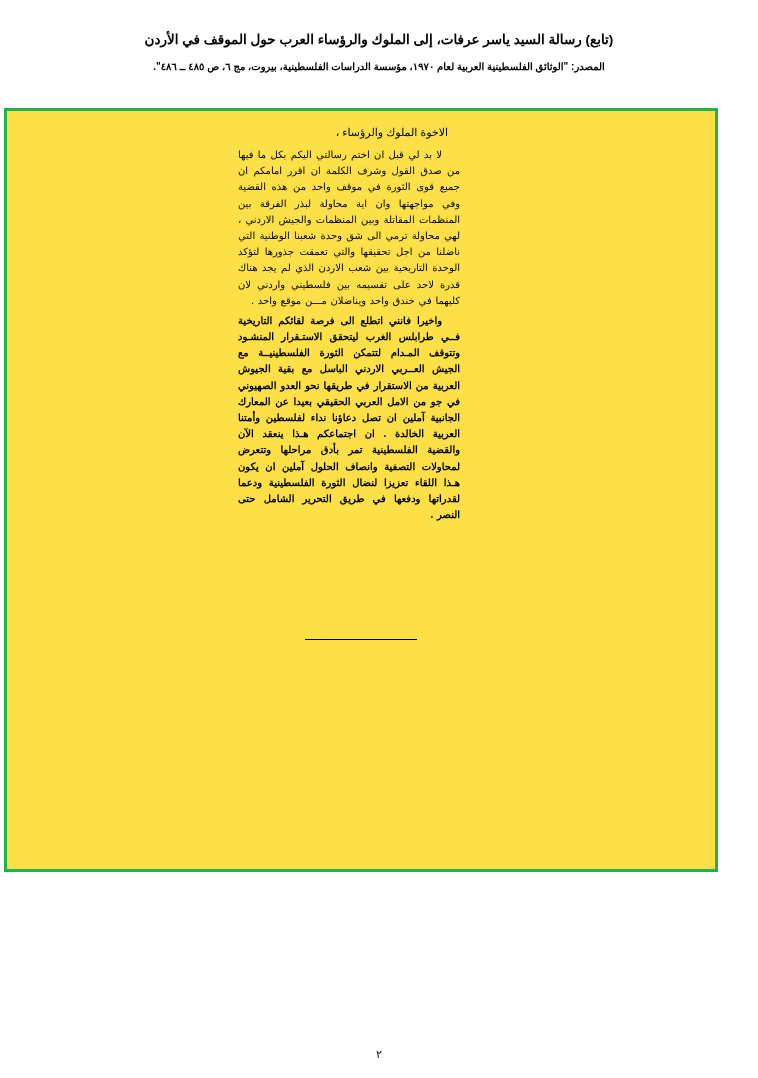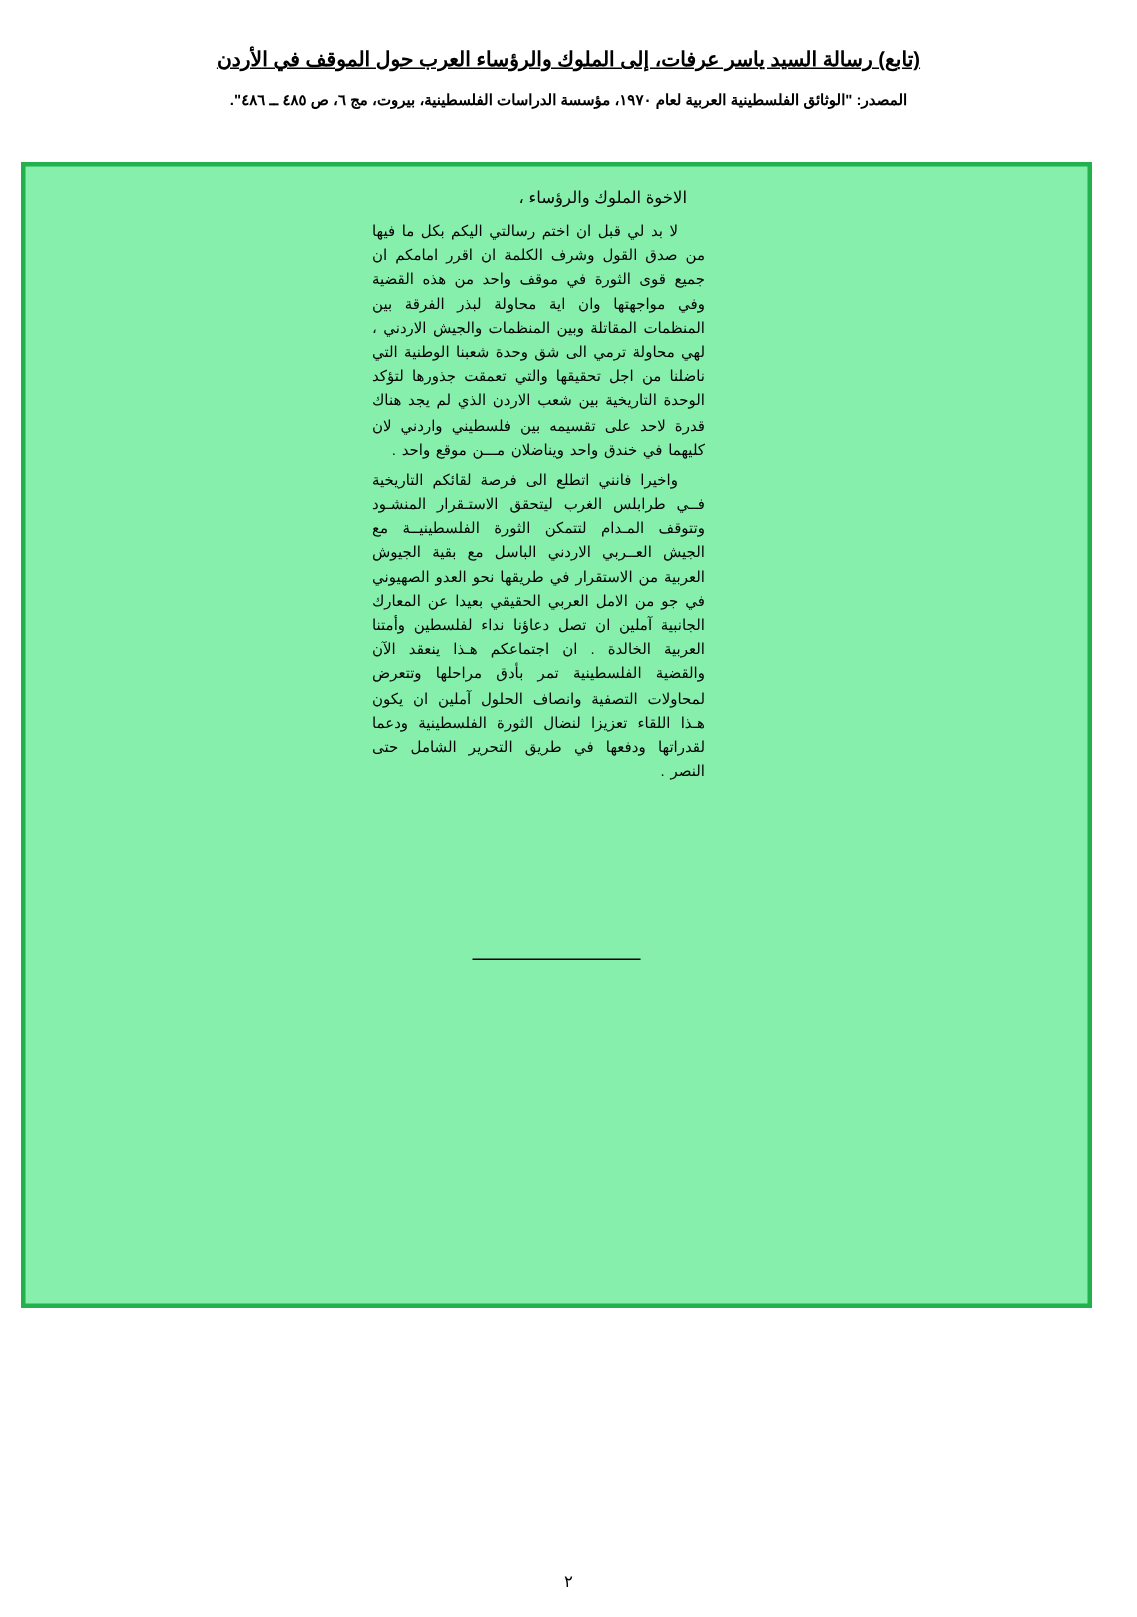--- a/index.html
+++ b/index.html
@@ -25,38 +25,37 @@
     text-align: center;
     padding: 30px 40px 0 40px;
   }
   .doc-title {
     font-size: 13.5px;
     font-weight: bold;
     color: #000000;
     letter-spacing: 0;
     line-height: 1.5;
     direction: rtl;
-    text-decoration: underline;
   }
   .doc-source {
     font-size: 10px;
     font-weight: bold;
     color: #000000;
     margin-top: 11px;
     direction: rtl;
   }
   .frame {
     position: absolute;
-    left: 14px;
+    left: 4px;
     top: 108px;
     width: 714px;
     height: 764px;
     border: 3px solid #22b14c;
     box-sizing: border-box;
-    background: #86efac;
+    background: #fde047;
   }
   .body-block {
     position: absolute;
     right: 255px;
     top: 13px;
     width: 222px;
     direction: rtl;
     text-align: justify;
     text-align-last: right;
   }
@@ -70,21 +69,21 @@
   p.para {
     font-size: 10px;
     line-height: 1.62;
     margin: 0 0 4px 0;
     text-indent: 18px;
     text-align: justify;
     text-align-last: right;
     word-spacing: 1px;
   }
   p.para.bold-mix {
-    font-weight: normal;
+    font-weight: bold;
   }
   .rule {
     position: absolute;
     left: 0;
     right: 0;
     margin: 0 auto;
     top: 528px;
     width: 112px;
     border-top: 1.6px solid #000000;
   }

